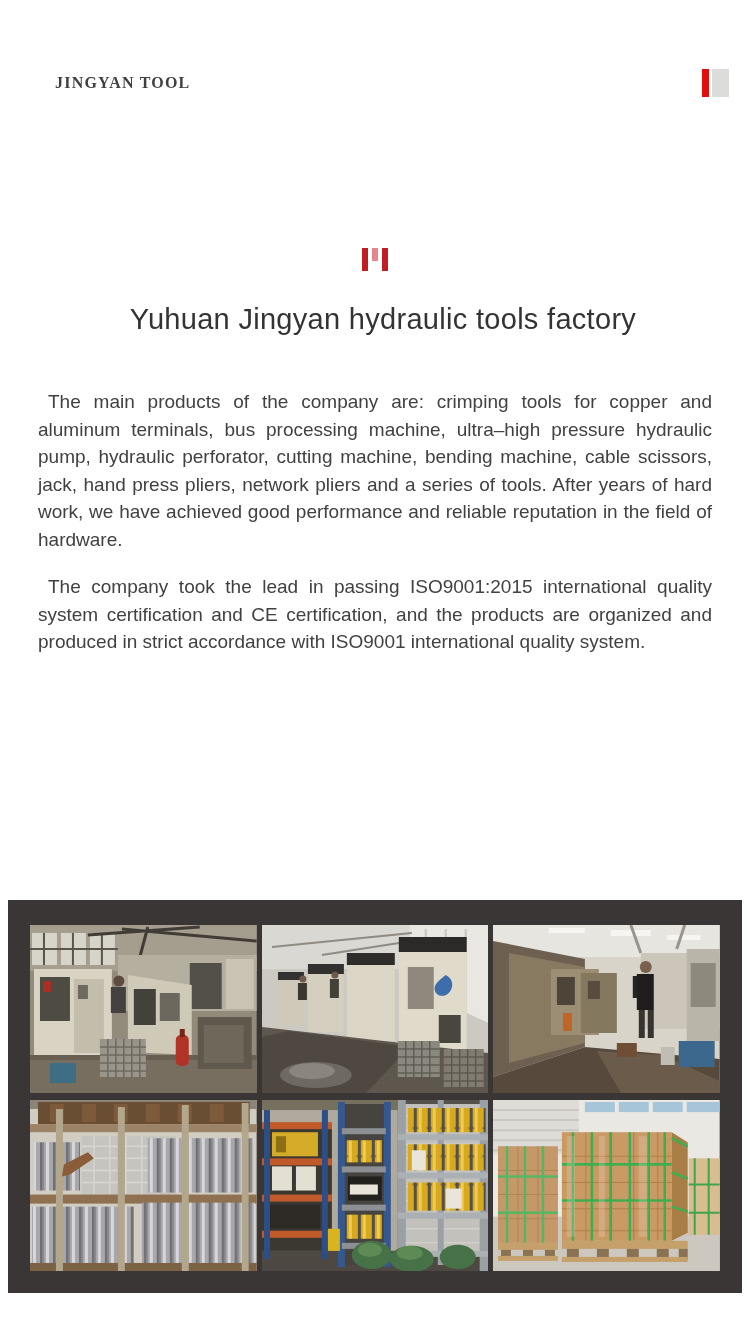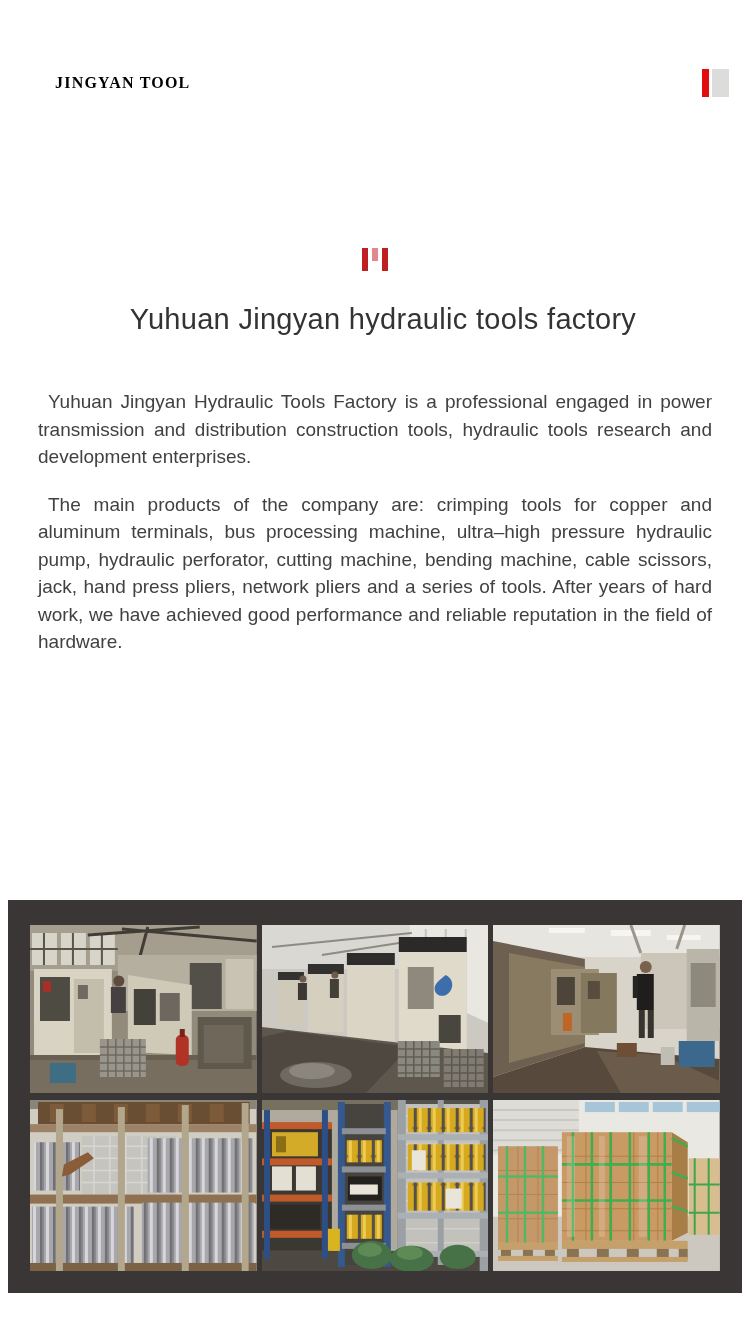--- a/index.html
+++ b/index.html
@@ -4,21 +4,21 @@
 <style>
   html,body { margin:0; padding:0; background:#ffffff; }
   .page {
     position:relative; width:750px; height:1332px; margin:0 auto;
     background:#ffffff; overflow:hidden;
     font-family:"Liberation Sans", sans-serif;
   }
   .brand-logo {
     position:absolute; left:55px; top:74px;
     font-family:"Liberation Serif", serif;
-    font-size:16px; font-weight:bold; letter-spacing:1.2px; color:#000000;
+    font-size:16px; font-weight:bold; letter-spacing:1.2px; color:#404040;
   }
   .brand-flag { position:absolute; top:69px; right:21px; display:flex; gap:3px; height:28px; }
   .brand-flag .red  { width:7px;  background:#e20d0d; }
   .brand-flag .gray { width:17px; background:#dcdcda; }
 
   .title-wrap { position:absolute; top:140px; left:0; width:100%; text-align:center; }
   .title {
     display:inline-block; font-size:72px; font-weight:bold; color:#121212;
     letter-spacing:-2px; white-space:nowrap;
     transform:scale(0.84,1.08); transform-origin:center top;
@@ -66,22 +66,22 @@
 
   <div class="quote-icon">
     <i class="b1"></i>
       <i class="b2"></i>
       <i class="b3"></i>
   </div>
 
   <h2 class="subtitle" style="margin:8px;font-weight:normal;">Yuhuan Jingyan hydraulic tools factory</h2>
 
   <section class="body-text">
-    <p>Yuhuan Jingyan Hydraulic Tools Factory is a professional engaged in power transmission and distribution construction tools, hydraulic tools research and development enterprises.</p>
     <p>The main products of the company are: crimping tools for copper and aluminum terminals, bus processing machine, ultra–high pressure hydraulic pump, hydraulic perforator, cutting machine, bending machine, cable scissors, jack, hand press pliers, network pliers and a series of tools. After years of hard work, we have achieved good performance and reliable reputation in the field of hardware.</p>
+    <p>The company took the lead in passing ISO9001:2015 international quality system certification and CE certification, and the products are organized and produced in strict accordance with ISO9001 international quality system.</p>
   </section>
 
   <section class="gallery">
 
     <figure>
       <svg viewBox="0 0 227 168" preserveAspectRatio="none">
         <rect width="227" height="168" fill="#928b7c"></rect>
         <rect width="227" height="46" fill="#a59e8e"></rect>
         <g fill="#d7d4c9">
             <rect x="2" y="8" width="25" height="32"></rect>

